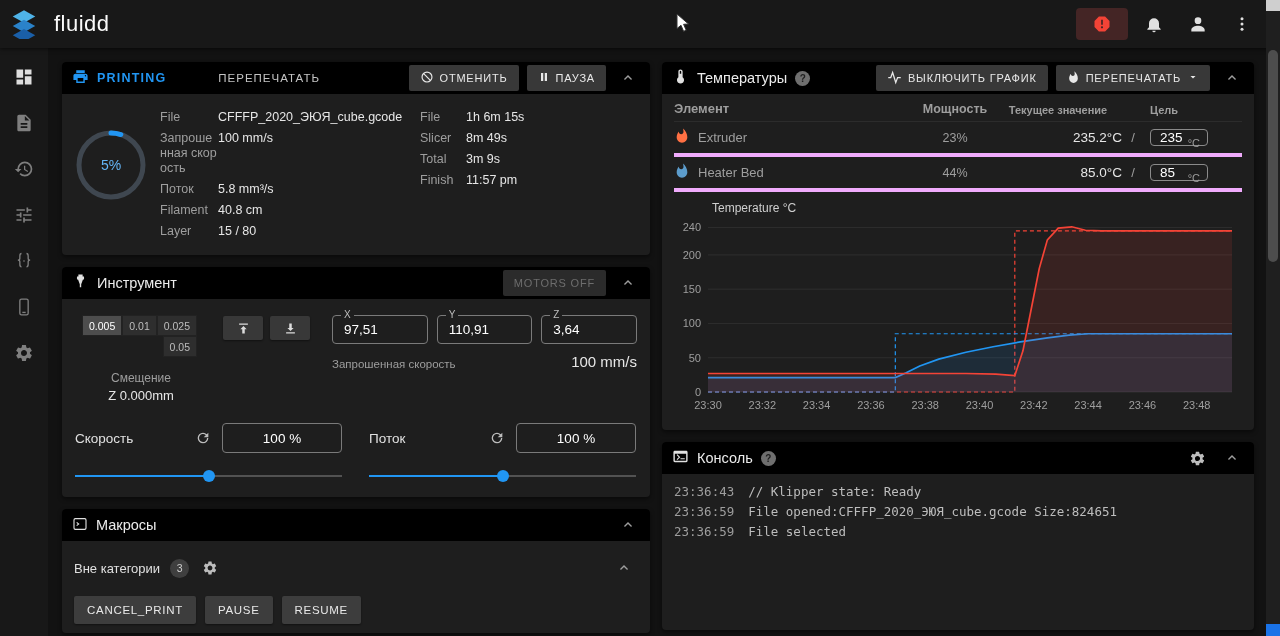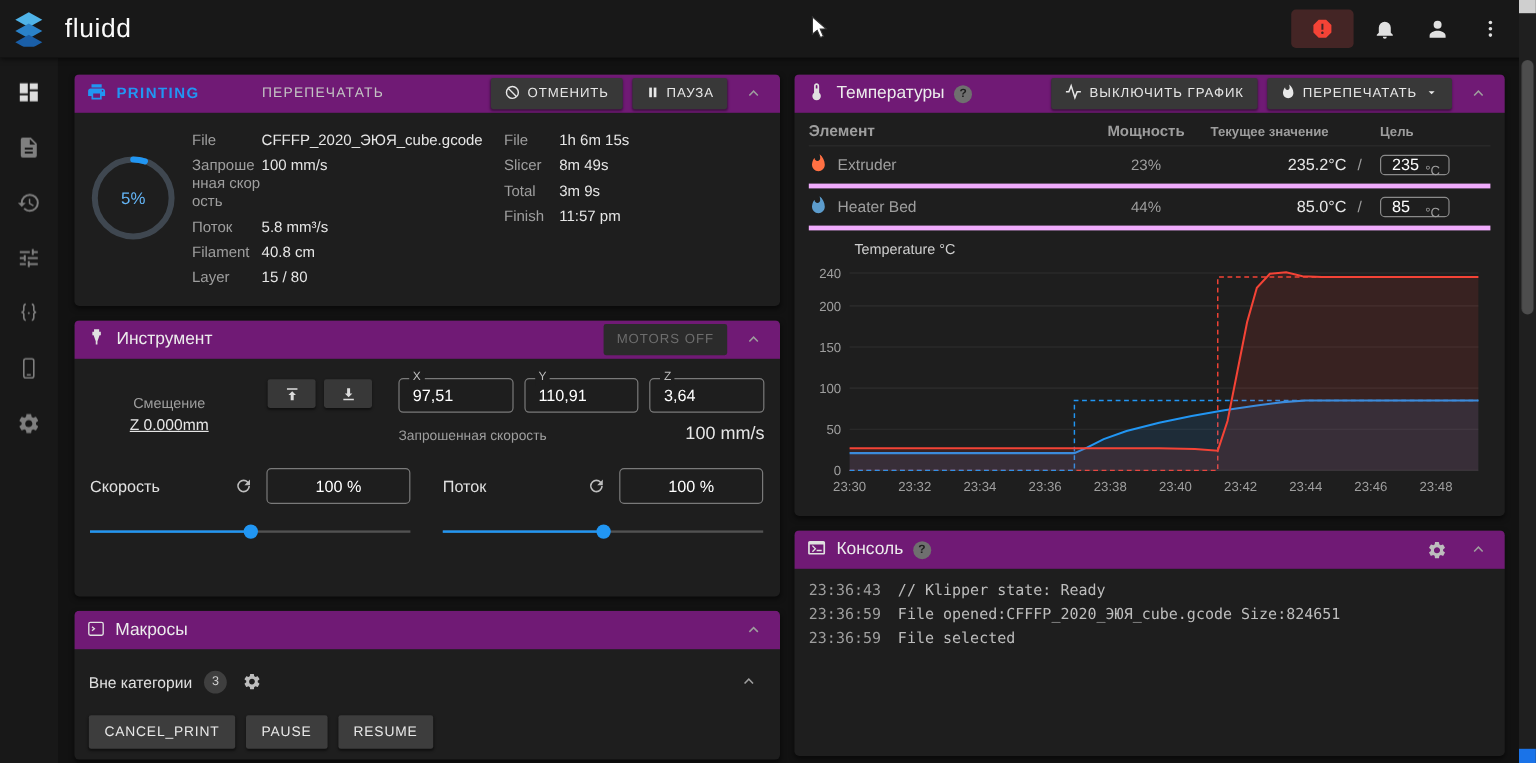--- a/index.html
+++ b/index.html
@@ -24,21 +24,21 @@
     color:#7f7f7f; cursor:pointer; }
   .side-item.active { color:#dedede; }
 
   
   .content { position:absolute; top:48px; left:48px; right:14px; bottom:0;
     padding:14px 12px 0 14px; display:flex; gap:12px; overflow:hidden; }
   .col-left { width:588px; flex:none; }
   .col-right { flex:1; }
   .card { background:#1e1e1e; border-radius:4px; box-shadow:0 2px 4px rgba(0,0,0,.5);
     margin-bottom:12px; overflow:hidden; }
-  .card-header { height:32px; background:#701a75; display:flex; align-items:center;
+  .card-header { height:32px; background:#000000; display:flex; align-items:center;
     padding:0 8px 0 10px; gap:8px; }
   .card-title { font-size:14.5px; color:#ececec; }
   .spacer { flex:1; }
 
   
   .btn { background:#383838; color:#e8e8e8; border:none; height:26px; padding:0 11px;
     font-size:11px; letter-spacing:.8px; border-radius:2px; display:inline-flex;
     align-items:center; gap:6px; font-family:inherit; cursor:pointer;
     box-shadow:0 1px 2px rgba(0,0,0,.45); white-space:nowrap; }
   .btn.disabled { background:#2b2b2b; color:#6d6d6d; box-shadow:none; cursor:default; }
@@ -64,21 +64,21 @@
 
   
   .tool-body { padding:16px 13px 0; }
   .tool-row1 { display:flex; }
   .steps-block { width:132px; flex:none; }
   .step-group { display:flex; flex-wrap:wrap; width:122px; justify-content:flex-end; }
   .step-btn { background:#2e2e2e; border:1px solid #222; color:#bdbdbd; font-size:10.5px;
     height:21px; padding:0 6px; cursor:pointer; font-family:inherit; }
   .step-btn.active { background:#4d4d4d; color:#fff; }
   .offset-label { margin-top:14px; text-align:center; color:#9e9e9e; font-size:12px; }
-  .offset-value { text-align:center; color:#e6e6e6; font-size:13px; margin-top:3px;text-decoration:underline; }
+  .offset-value { text-align:center; color:#e6e6e6; font-size:13px; margin-top:3px; }
   .home-block { display:flex; gap:7px; margin:1px 10px 0 16px; flex:none; }
   .sq-btn { width:40px; height:24px; background:#383838; border:none; border-radius:2px;
     display:flex; align-items:center; justify-content:center; color:#dcdcdc; cursor:pointer;
     box-shadow:0 1px 2px rgba(0,0,0,.45); }
   .axes-block { flex:1; margin-left:12px; }
   .axes-row { display:flex; gap:9px; }
   .axis-field { position:relative; flex:1; height:29px; border:1px solid #7a7a7a; border-radius:4px; }
   .axis-label { position:absolute; top:-7px; left:8px; font-size:10px; color:#bdbdbd;
     background:#1e1e1e; padding:0 3px; line-height:12px; }
   .axis-field input { width:100%; height:100%; background:none; border:none; color:#fff;
@@ -326,20 +326,26 @@
         <button class="btn disabled">MOTORS OFF</button>
         <button class="chev">
           <svg width="16" height="16" viewBox="0 0 24 24">
               <path fill="currentColor" d="M7.4 15L12 10.4 16.6 15 18 13.6l-6-6-6 6z"></path>
             </svg>
         </button>
       </div>
       <div class="tool-body">
         <div class="tool-row1">
           <div class="steps-block">
+            <div class="step-group">
+              <button class="step-btn active">0.005</button>
+              <button class="step-btn">0.01</button>
+              <button class="step-btn">0.025</button>
+              <button class="step-btn">0.05</button>
+            </div>
             <div class="offset-label">Смещение</div>
             <div class="offset-value">Z 0.000mm</div>
           </div>
           <div class="home-block">
             <button class="sq-btn">
               <svg width="15" height="15" viewBox="0 0 24 24">
                   <path fill="currentColor" d="M5 4h14v2H5zM12 8l5 5h-3v7h-4v-7H7z"></path>
                 </svg>
             </button>
             <button class="sq-btn">

